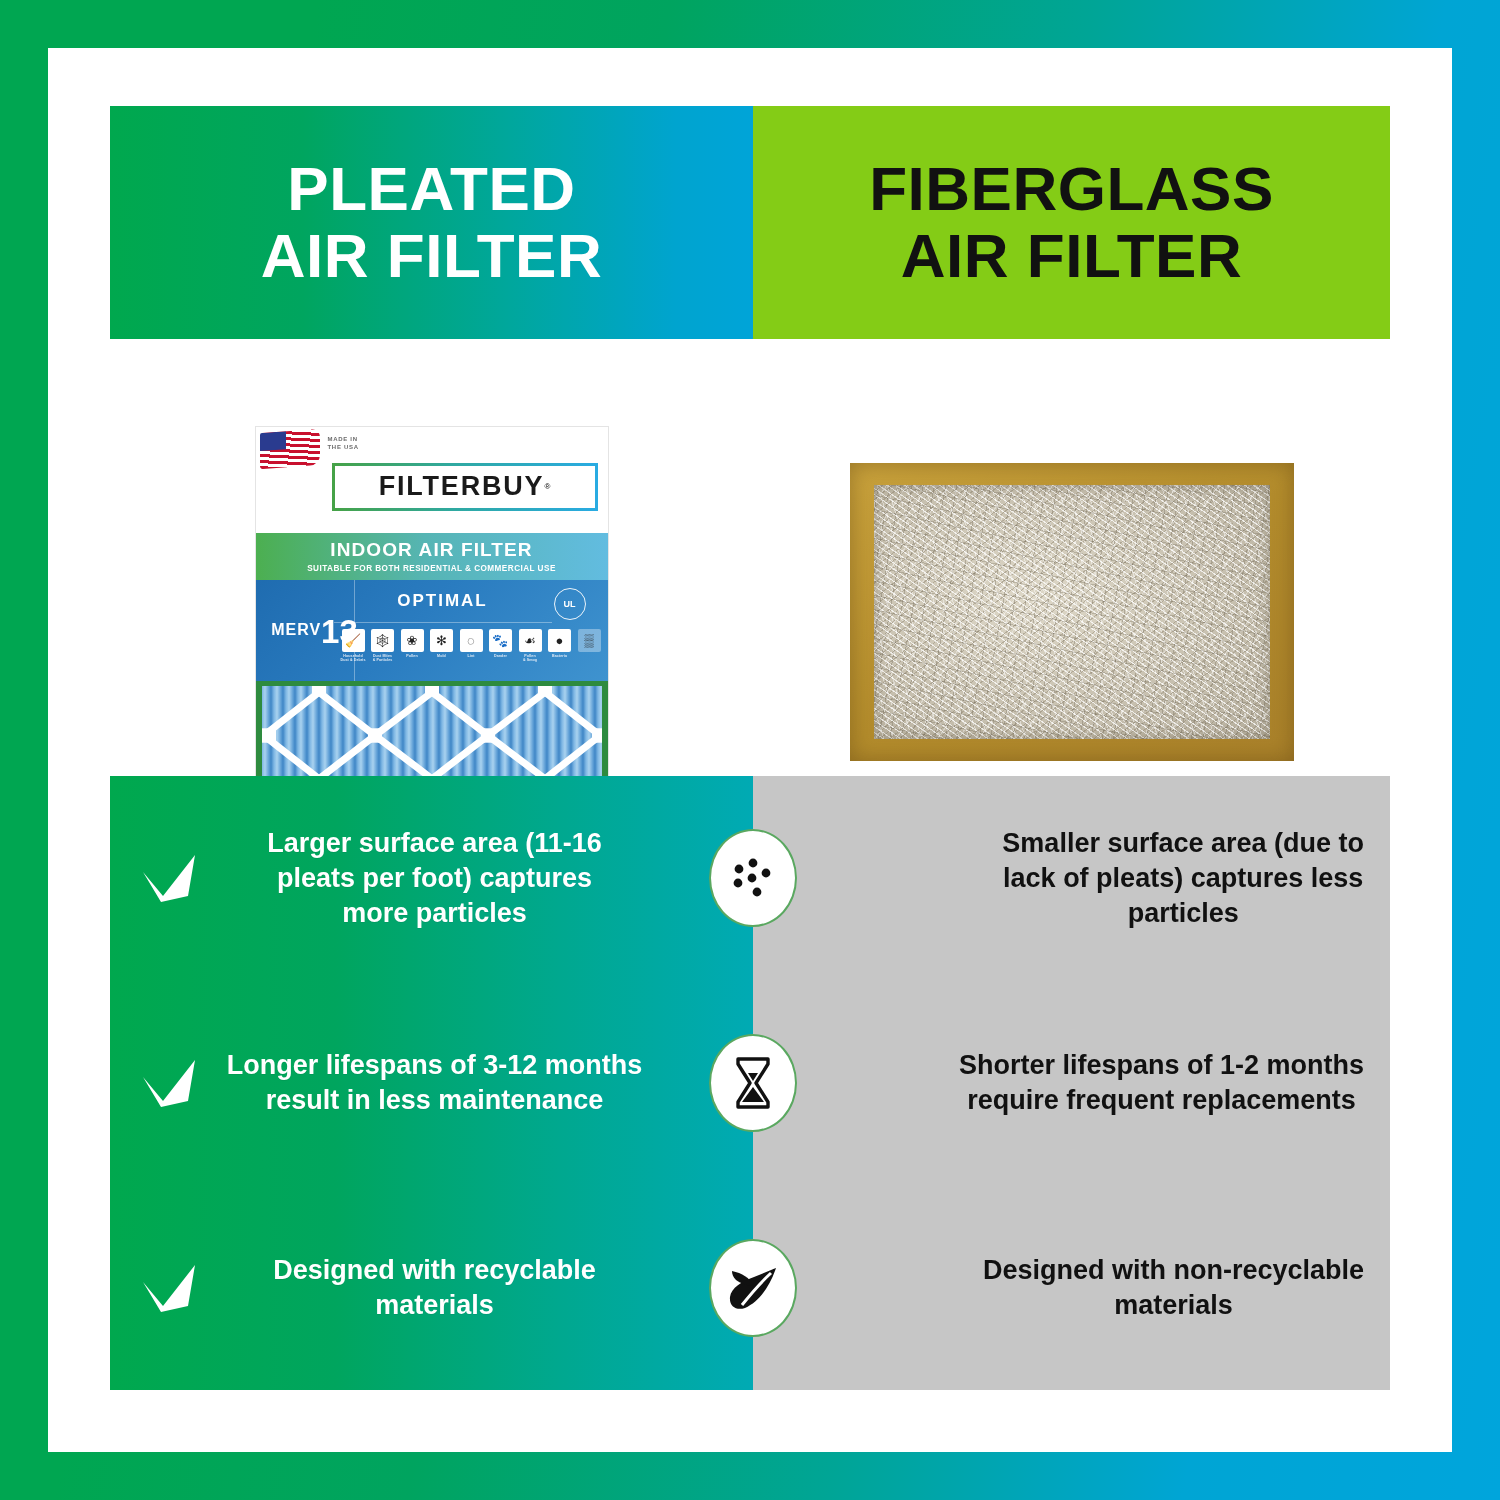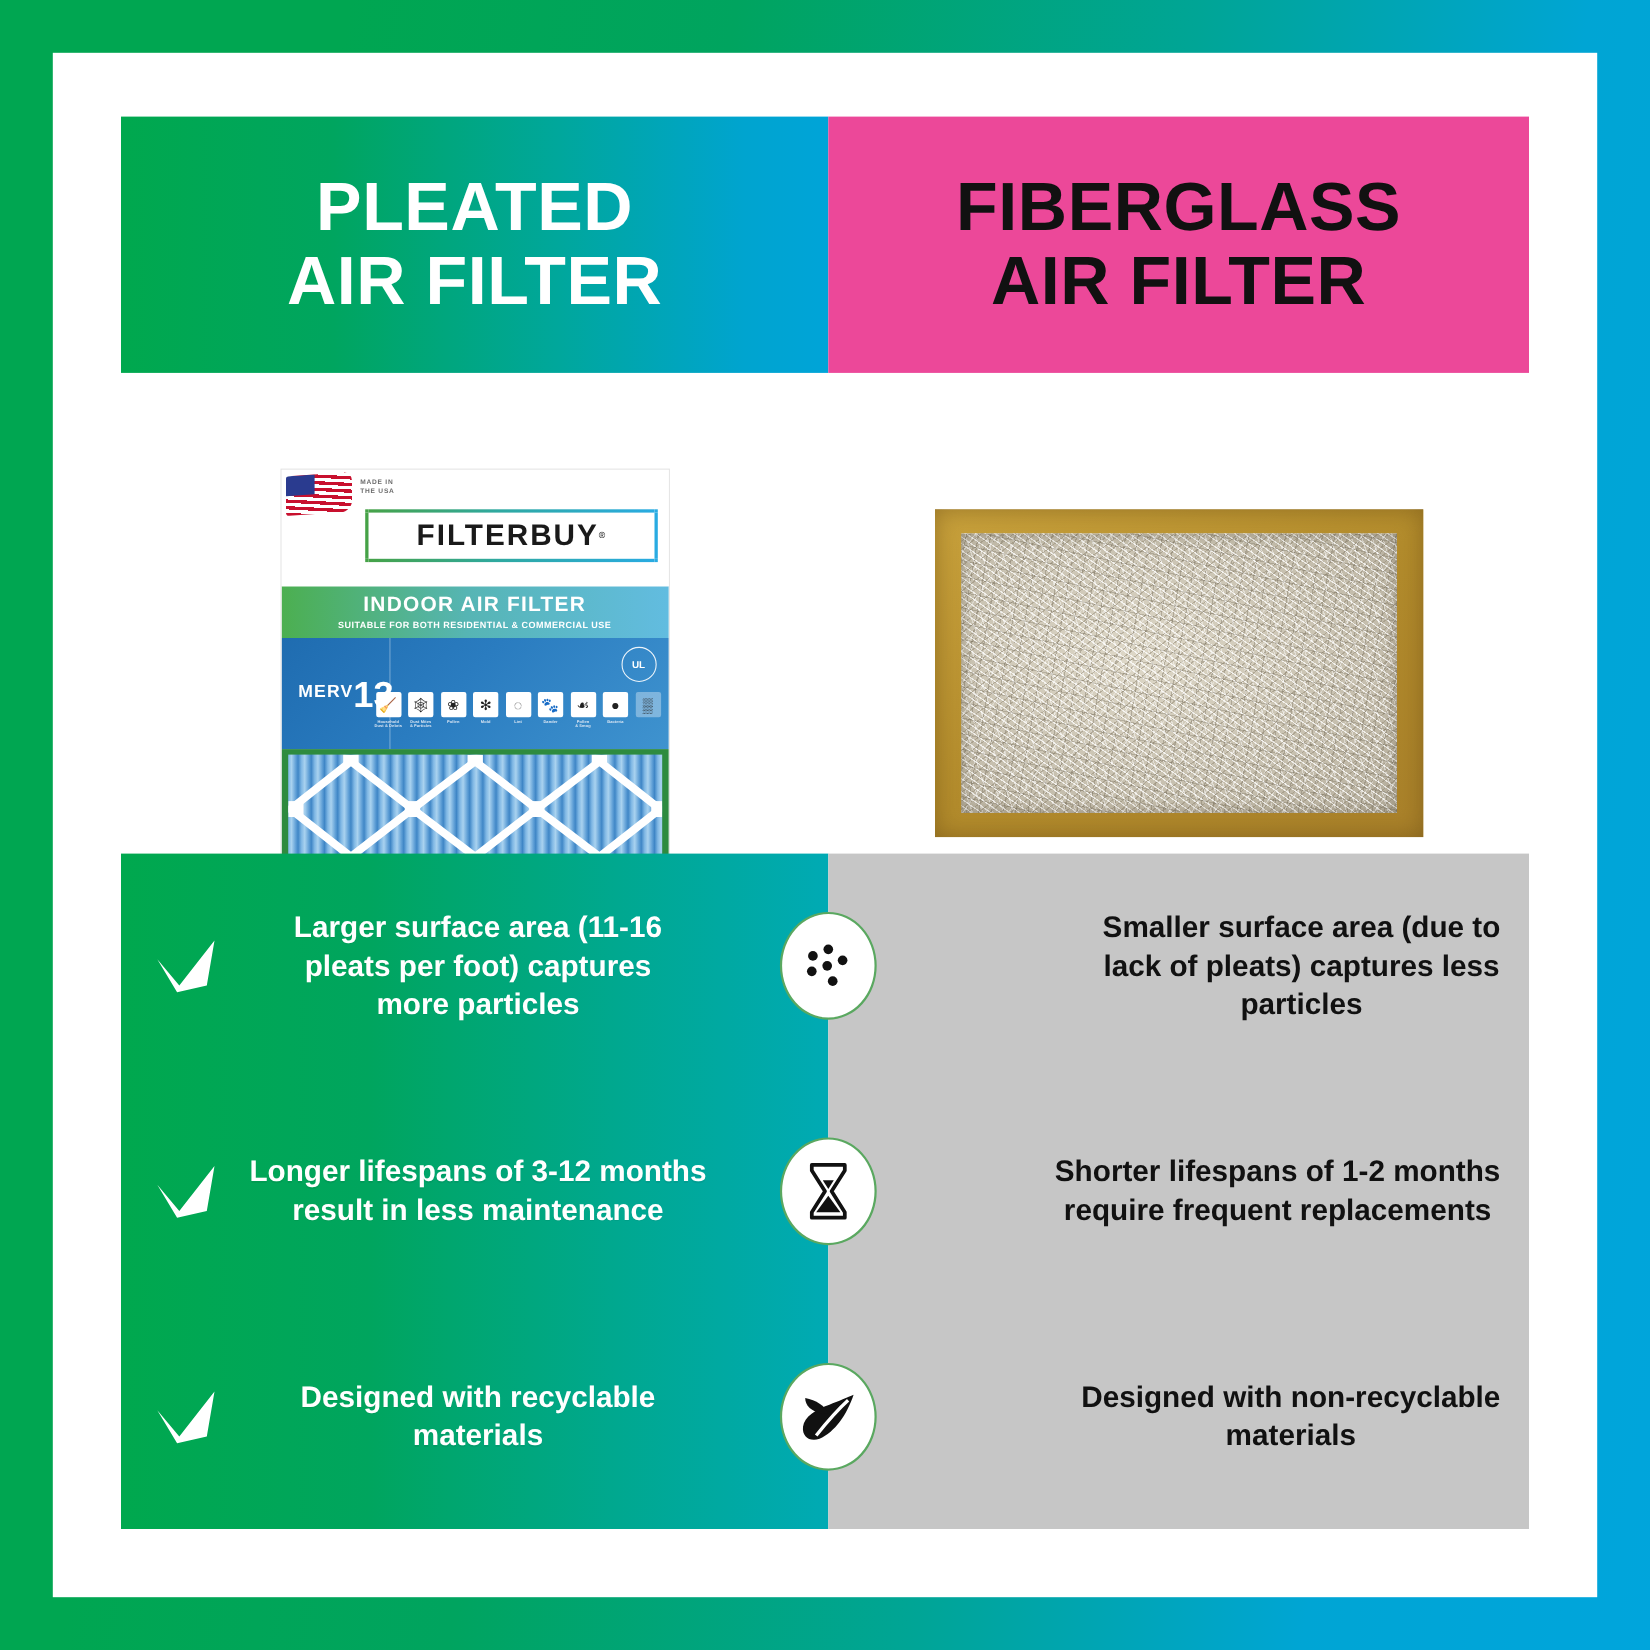--- a/index.html
+++ b/index.html
@@ -43,21 +43,21 @@
   }
   .header-left {
     width: 643px;
     background: linear-gradient(90deg, #00a84e 0%, #00a55f 30%, #00a79c 62%, #00a4cf 88%, #00a4d8 100%);
     display: flex;
     align-items: center;
     justify-content: center;
   }
   .header-right {
     flex: 1;
-    background: #ec4899;
+    background: #84cc16;
     display: flex;
     align-items: center;
     justify-content: center;
   }
   .header-title {
     text-align: center;
     font-weight: 800;
     font-size: 62px;
     line-height: 1.08;
     letter-spacing: 0.5px;
@@ -178,21 +178,21 @@
   }
   .pl-merv .m1 { font-size: 16px; font-weight: 800; letter-spacing: 1px;}
   .pl-merv .m2 { font-size: 33px; font-weight: 800; line-height: 1; margin-top:2px;}
   .pl-optimal {
     position:absolute; left:78px; top:0; right:56px; height:42px;
     display:flex; align-items:center; justify-content:center;
     color:#fff; font-size:17px; font-weight:800; letter-spacing:2px;
     border-bottom: 1px solid rgba(255,255,255,.35);
   }
   .pl-ul {
-    position:absolute; right:5px; top:6px;
+    position:absolute; right:16px; top:6px;
     width:44px; height:36px;
     display:flex;align-items:center;justify-content:center;
   }
   .ul-mark {
     width: 30px; height: 30px; border-radius: 50%;
     border: 1.6px solid rgba(255,255,255,.9);
     display:flex; align-items:center; justify-content:center;
     font-size: 9px; font-weight: 800; color: #fff;
   }
   .pl-icons {
@@ -400,20 +400,21 @@
           <div class="pl-band">
             <div class="pl-band-1">INDOOR AIR FILTER</div>
             <div class="pl-band-2">SUITABLE FOR BOTH RESIDENTIAL &amp; COMMERCIAL USE</div>
           </div>
 
           <div class="pl-blue">
             <div class="pl-merv">
               <div class="m1">MERV</div>
               <div class="m2">13</div>
             </div>
+            <div class="pl-optimal">OPTIMAL</div>
             <div class="pl-ul">
               <div class="ul-mark">UL</div>
             </div>
             <div class="pl-icons">
               <div class="pl-icon">
                 <div class="sq">🧹</div>
                 <div class="cap">Household
 Dust &amp; Debris</div>
               </div>
               <div class="pl-icon">

